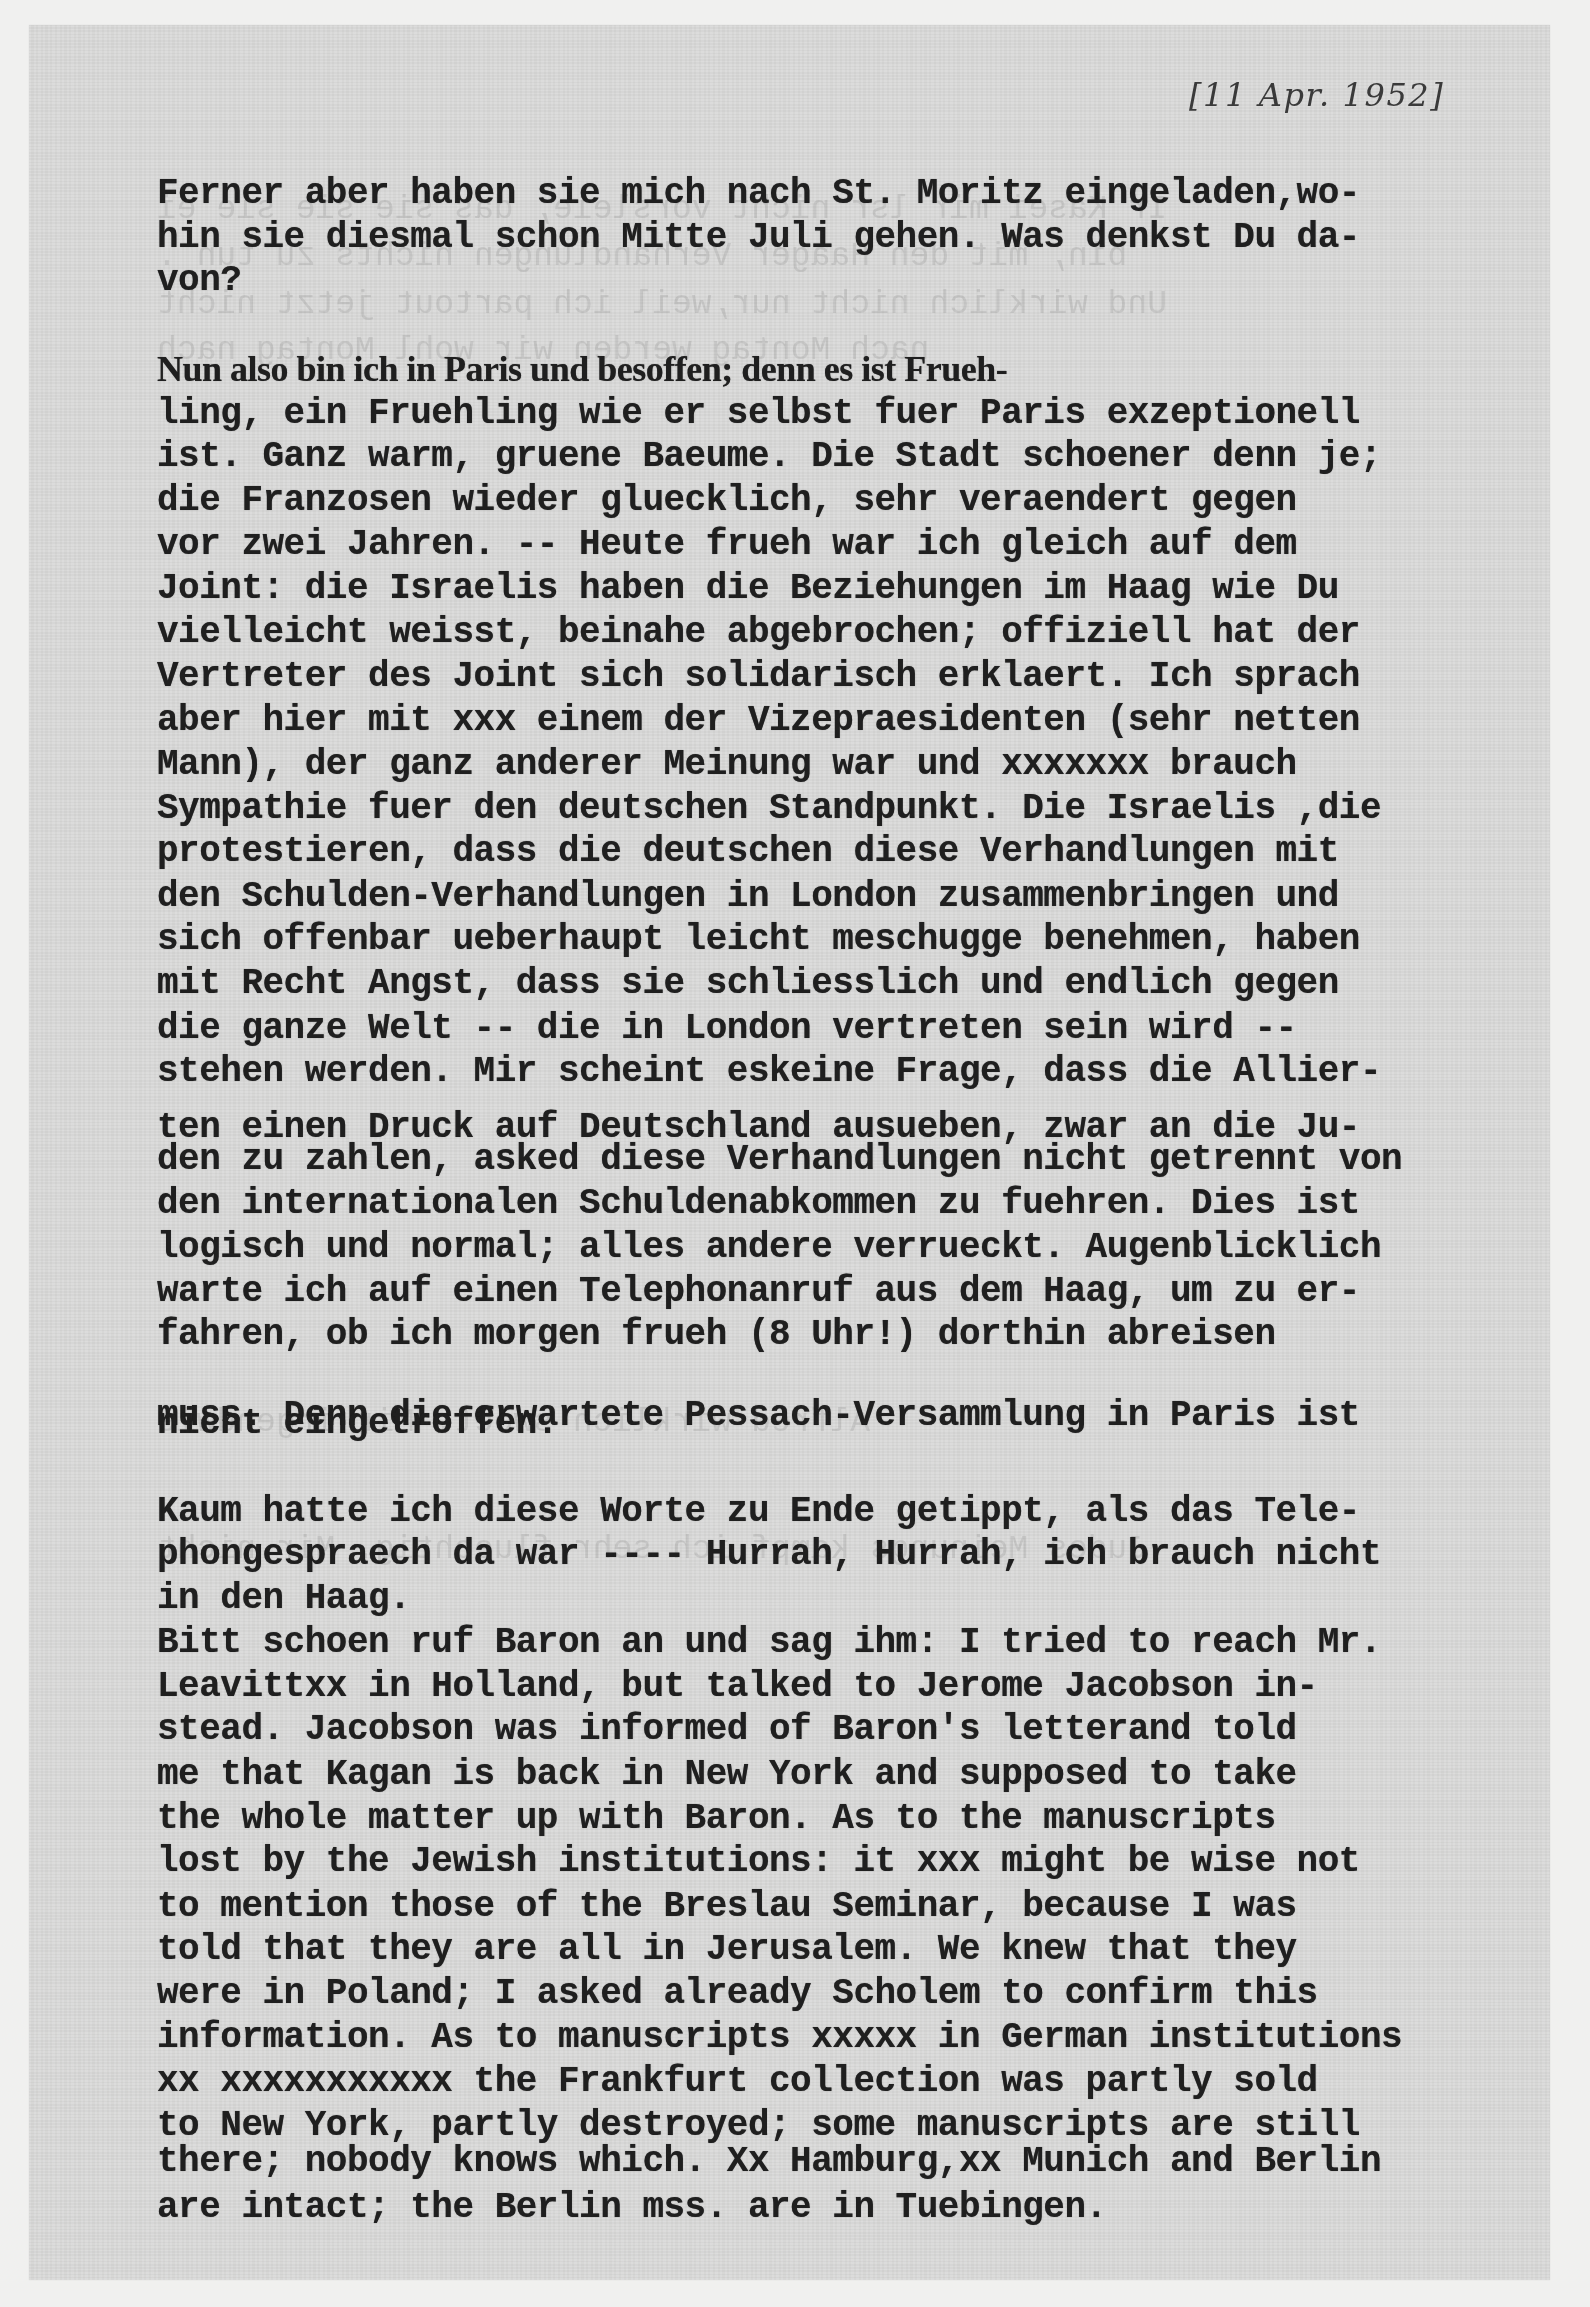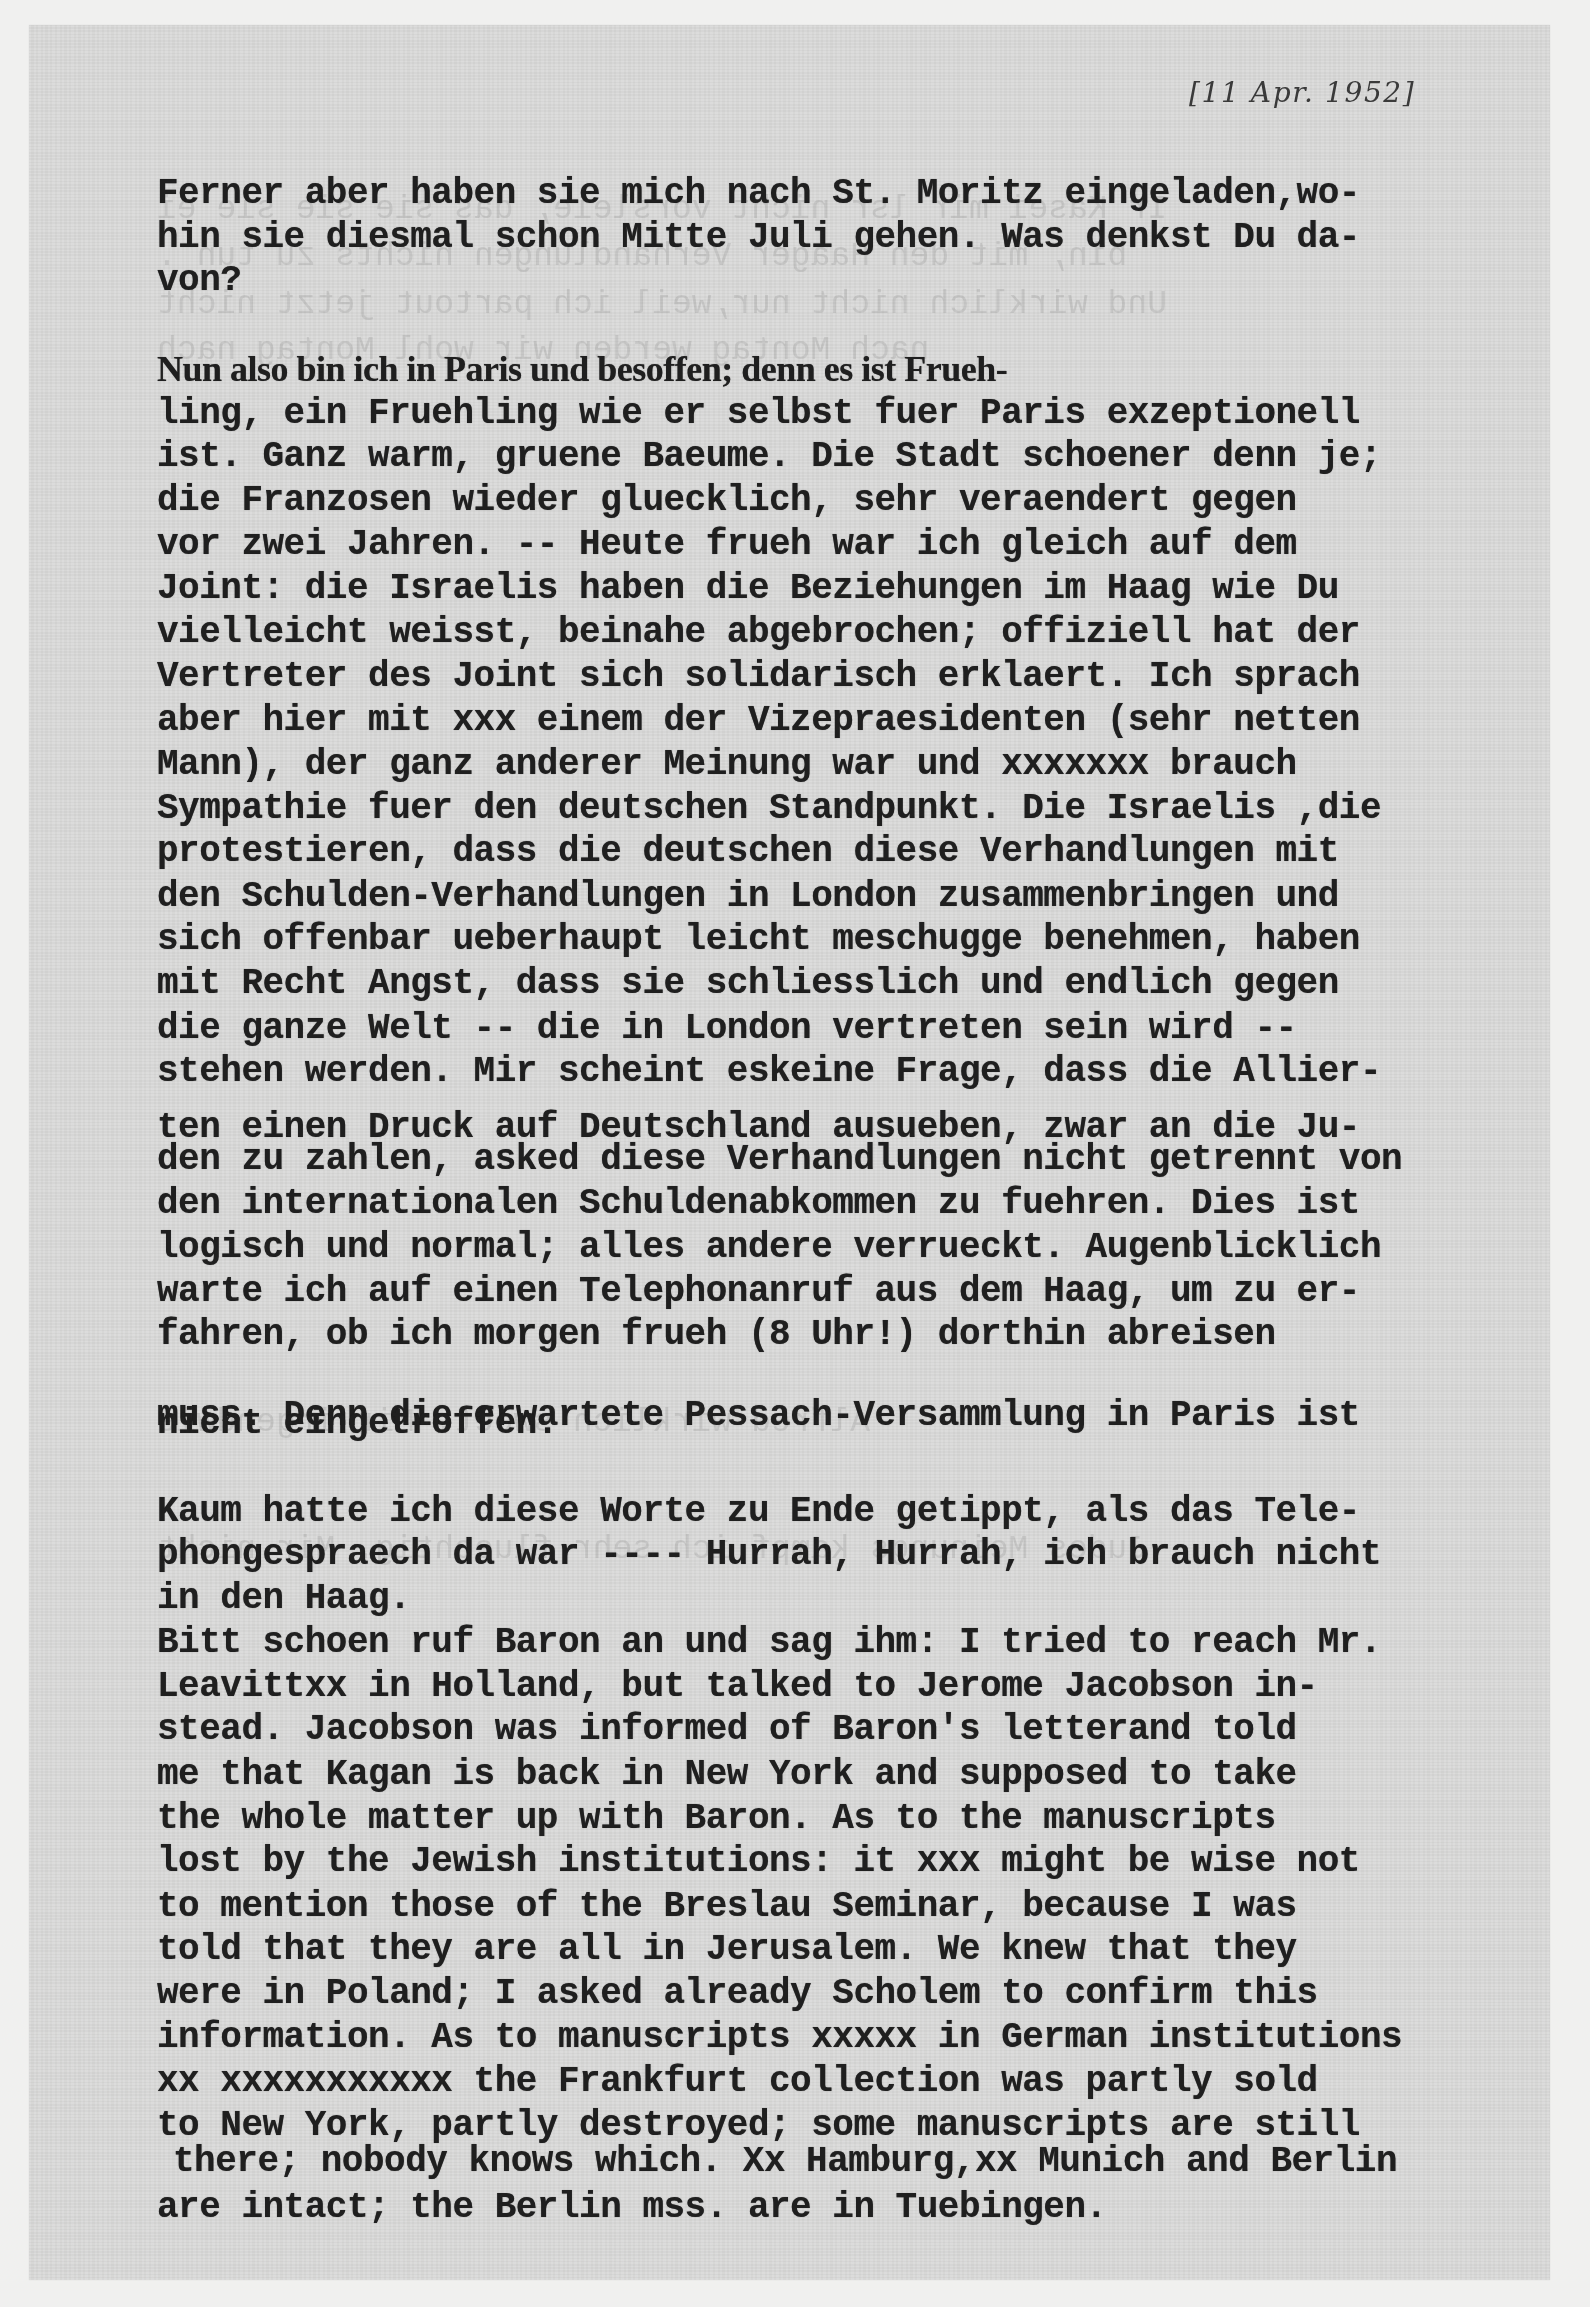--- a/index.html
+++ b/index.html
@@ -24,21 +24,21 @@
         repeating-linear-gradient(0deg, rgba(255,255,255,0.05) 0px, rgba(255,255,255,0.05) 1.6px, rgba(0,0,0,0.02) 1.6px, rgba(0,0,0,0.02) 3.2px),
         repeating-linear-gradient(90deg, rgba(255,255,255,0.04) 0px, rgba(255,255,255,0.04) 2.4px, rgba(0,0,0,0.02) 2.4px, rgba(0,0,0,0.02) 4.7px);
       box-shadow: 0 0 1.6px rgba(0,0,0,0.08);
     }
     .date-annotation {
       position: absolute;
       left: 1160px;
       top: 51px;
       font-family: "DejaVu Serif", serif;
       font-style: italic;
-      font-size: 28px;
+      font-size: 32px;
       color: #3a3a3a;
       letter-spacing: 1.6px;
     }
     .letter-body {
       position: absolute;
       left: 128px;
       top: 147px;
       width: 1415px;
       font-family: "Liberation Mono", "DejaVu Sans Mono", monospace;
       font-size: 36px;
@@ -117,17 +117,17 @@
     <div class="typed-line" style="top:1536px;">stead. Jacobson was informed of Baron's letterand told</div>
     <div class="typed-line" style="top:1581px;">me that Kagan is back in New York and supposed to take</div>
     <div class="typed-line" style="top:1625px;">the whole matter up with Baron. As to the manuscripts</div>
     <div class="typed-line" style="top:1668px;">lost by the Jewish institutions: it xxx might be wise not</div>
     <div class="typed-line" style="top:1713px;">to mention those of the Breslau Seminar, because I was</div>
     <div class="typed-line" style="top:1756px;">told that they are all in Jerusalem. We knew that they</div>
     <div class="typed-line" style="top:1800px;">were in Poland; I asked already Scholem to confirm this</div>
     <div class="typed-line" style="top:1844px;">information. As to manuscripts xxxxx in German institutions</div>
     <div class="typed-line" style="top:1888px;">xx xxxxxxxxxxx the Frankfurt collection was partly sold</div>
     <div class="typed-line" style="top:1932px;">to New York, partly destroyed; some manuscripts are still</div>
-    <div class="typed-line" style="top:1968px;margin-left:16px;">there; nobody knows which. Xx Hamburg,xx Munich and Berlin</div>
+    <div class="typed-line" style="top:1968px;">there; nobody knows which. Xx Hamburg,xx Munich and Berlin</div>
     <div class="typed-line" style="top:2014px;">are intact; the Berlin mss. are in Tuebingen.</div>
   </div>
 </div>
 
 
 </body></html>

